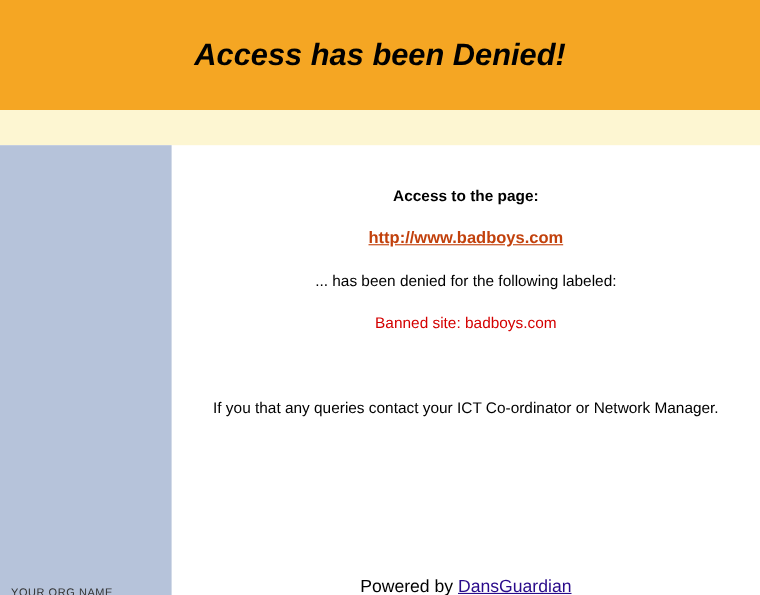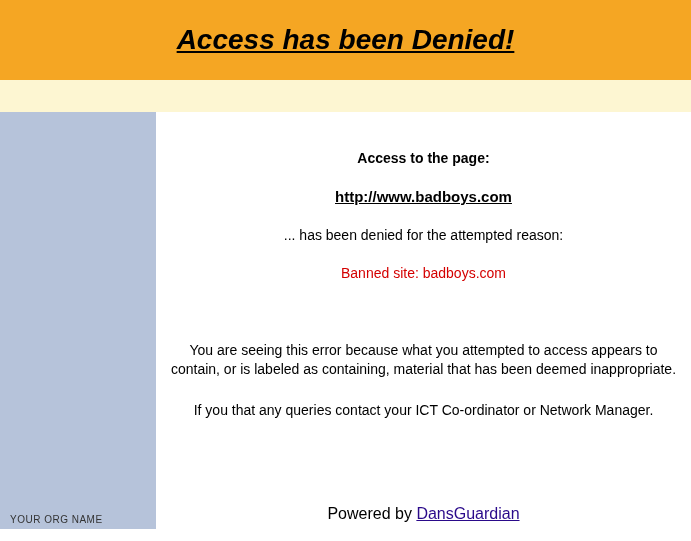--- a/index.html
+++ b/index.html
@@ -5,25 +5,24 @@
     * { margin: 0; padding: 0; box-sizing: border-box; }
     body {
       font-family: Arial, Helvetica, sans-serif;
       width: 691px;
       height: 541px;
       background: #fff;
       overflow: hidden;
     }
     .header-bar {
       background: #f5a623;
-      height: 80px;
+      height: 100px;
       display: flex;
       align-items: center;
       justify-content: center;
-      text-decoration: underline;
     }
     .header-title {
       color: #000;
       font-size: 28px;
       font-weight: bold;
       font-style: italic;
     }
     .pale-strip {
       background: #fdf6d2;
       height: 32px;
@@ -53,21 +52,21 @@
       color: #000;
       display: flex;
       flex-direction: column;
       margin-top: 16px;
     }
     .access-line {
       font-weight: bold;
       margin-bottom: 22px;
     }
     .url-link {
-      color: #000000;
+      color: #c2410c;
       text-decoration: underline;
       font-weight: bold;
       font-size: 15px;
       margin-bottom: 22px;
       display: inline-block;
     }
     .reason-intro {
       margin-bottom: 22px;
     }
     .reason-text {
@@ -104,22 +103,21 @@
 
 <div class="content-row">
   <div class="sidebar">
     <div class="org-name">YOUR ORG NAME</div>
   </div>
   <div class="main">
     <div class="access-line">Access to the page:</div>
     <div>
       <a href="#" class="url-link">http://www.badboys.com</a>
     </div>
-    <div class="reason-intro">... has been denied for the attempted reason:</div>
+    <div class="reason-intro">... has been denied for the following labeled:</div>
     <div class="reason-text">Banned site: badboys.com</div>
-    <div class="explain-1">You are seeing this error because what you attempted to access appears to contain, or is labeled as containing, material that has been deemed inappropriate.</div>
     <div class="explain-2">If you that any queries contact your ICT Co-ordinator or Network Manager.</div>
     <div class="spacer"></div>
     <div class="powered">
       <span>Powered by </span><a href="#">DansGuardian</a>
     </div>
   </div>
 </div>
 
 </body></html>

